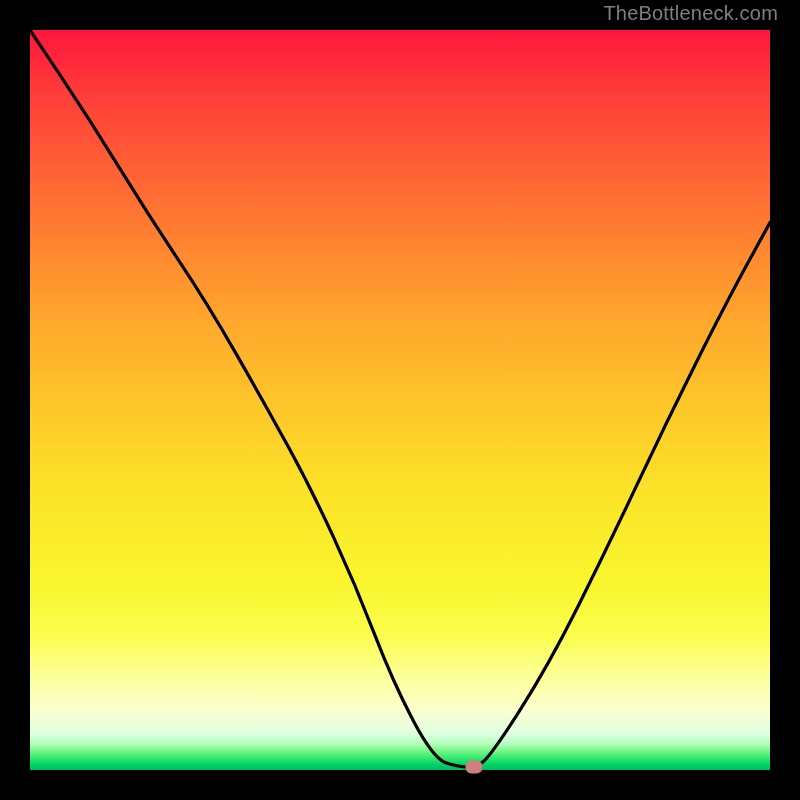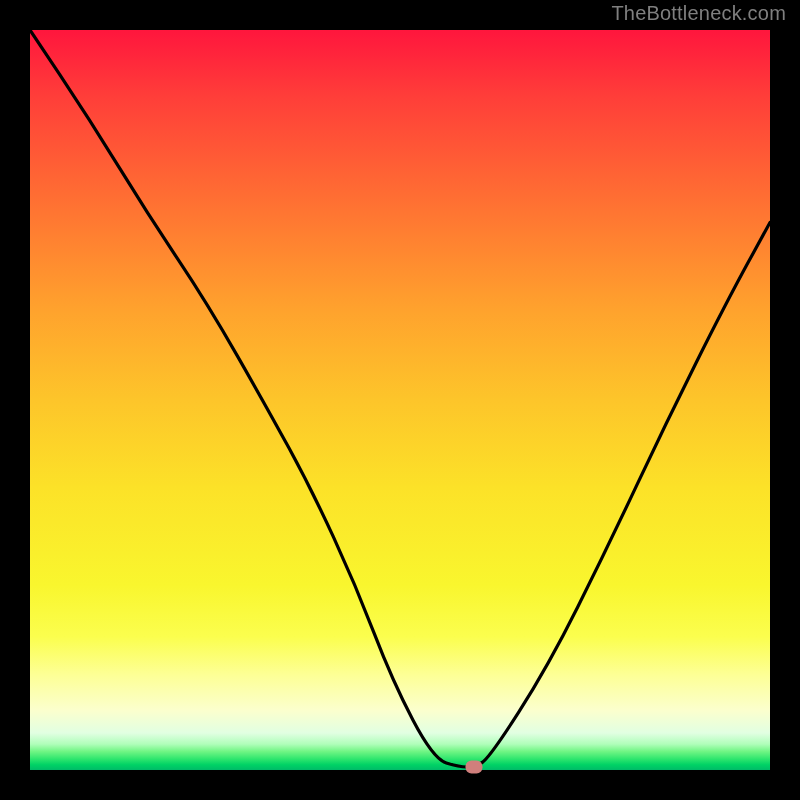--- a/index.html
+++ b/index.html
@@ -11,21 +11,21 @@
     font-family: Arial, Helvetica, sans-serif;
   }
   .container {
     position: relative;
     width: 800px;
     height: 800px;
   }
   .attribution {
     position: absolute;
     top: 2px;
-    right: 14px;
+    right: 22px;
     color: #7f7f7f;
     font-size: 20px;
     letter-spacing: 0.2px;
     z-index: 5;
   }
   .plot-area {
     position: absolute;
     left: 30px;
     top: 30px;
     width: 740px;

